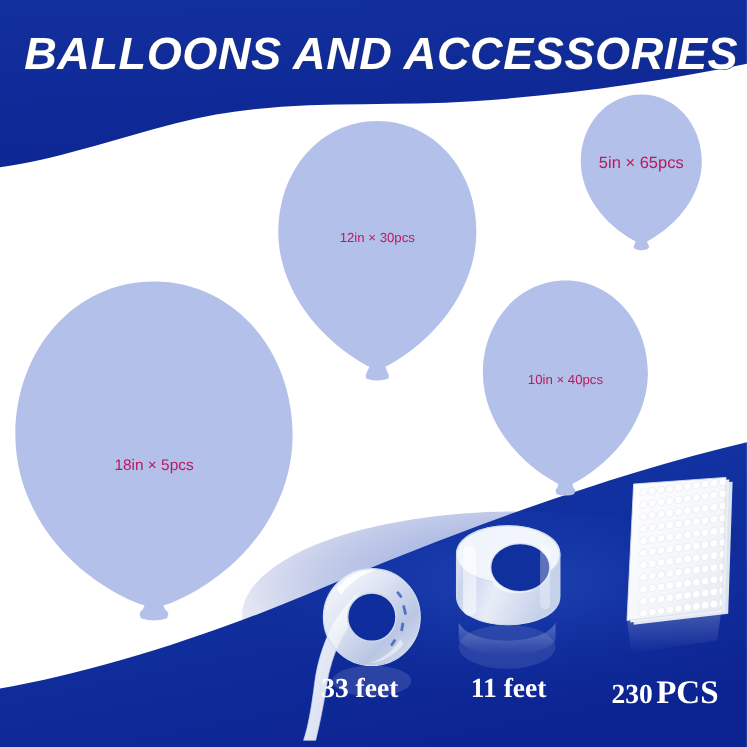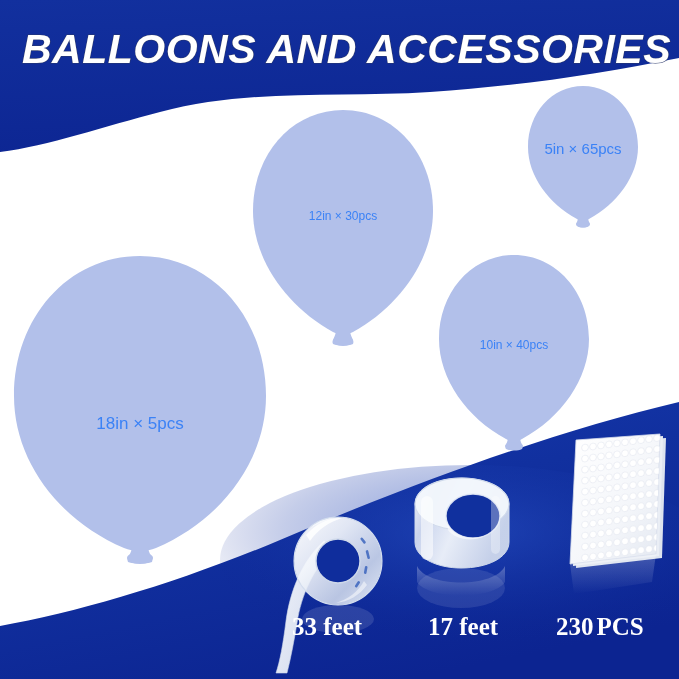--- a/index.html
+++ b/index.html
@@ -32,30 +32,30 @@
   }
 
   
   .balloon{
     position:absolute;
   }
   .balloon svg{display:block;overflow:visible;}
   .balloon-label{
     position:absolute;
     white-space:nowrap;
-    color:#3b82f6;
+    color:#be185d;
     font-family:"Liberation Sans", sans-serif;
     font-weight:400;
     text-align:center;
     left:50%;
     transform:translateX(-50%);
   }
 
   #balloon-18 { left:4px;  top:248px; }
-  #balloon-18 .balloon-label{ top:166px; font-size:17px; }
+  #balloon-18 .balloon-label{ top:166px; font-size:14px; }
 
   #balloon-12 { left:247px; top:104px; }
   #balloon-12 .balloon-label{ top:105px; font-size:12px; }
 
   #balloon-10 { left:434px; top:250px; }
   #balloon-10 .balloon-label{ top:88px; font-size:12px; }
 
   #balloon-5  { left:524px; top:82px; }
   #balloon-5  .balloon-label{ top:58px; font-size:15px; }
 
@@ -73,21 +73,21 @@
     color:#ffffff;
     font-family:Liberation Serif, serif;
     font-weight:bold;
     font-size:25px;
     white-space:nowrap;
     letter-spacing:0px;
   }
   #caption-33{ left:292px; top:613px; }
   #caption-16{ left:428px; top:613px; }
   #caption-160{ left:556px; top:613px; }
-  #caption-160 .unit{ font-size:25px; font-weight:bold; margin-left:3px;text-align:right; }
+  #caption-160 .unit{ font-size:30px; font-weight:bold; margin-left:3px;text-align:right; }
 </style>
 </head>
 <body>
 
 <div id="poster">
 
   <svg id="bg-layer" viewBox="0 0 679 679" width="679" height="679" xmlns="http://www.w3.org/2000/svg">
     <defs>
       <linearGradient id="blueGradTop" x1="0" y1="0" x2="0.2" y2="1">
         <stop offset="0%" stop-color="#12309e"></stop>
@@ -412,16 +412,16 @@
             </g>
           </g>
         </g>
       </g>
 
       <path d="M22,132 L108,122 L104,150 L26,162 Z" fill="url(#sheetRefl)"></path>
     </svg>
   </div>
 
   <div class="caption" id="caption-33">33 feet</div>
-  <div class="caption" id="caption-16">17 feet</div>
+  <div class="caption" id="caption-16">11 feet</div>
   <div class="caption" id="caption-160"><span>230</span><span class="unit">PCS</span></div>
 
 </div>
 
 </body></html>

